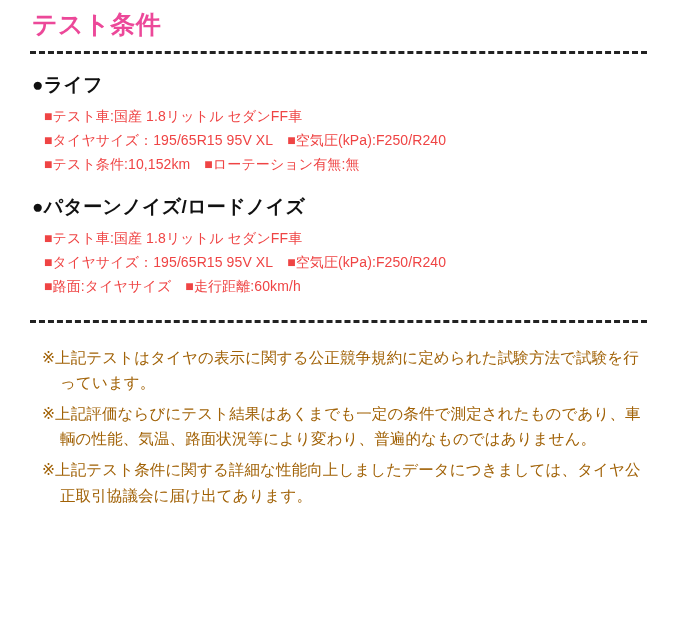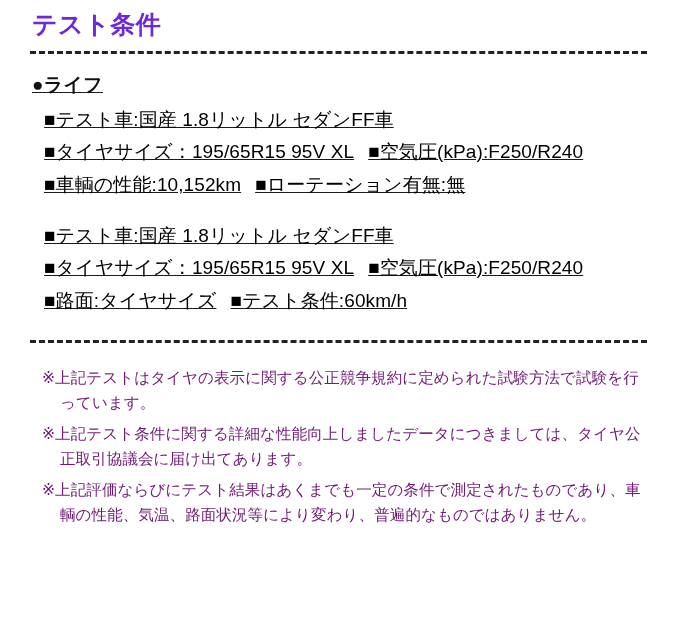--- a/index.html
+++ b/index.html
@@ -20,66 +20,65 @@
     height: 622px;
     box-sizing: border-box;
     padding: 0 30px;
   }
   .page-title {
     font-size: 25px;
     font-weight: bold;
     letter-spacing: 0.5px;
     margin: 8px 0 0 2px;
     line-height: 1.3;
-    color: #6d28d9;
+    color: #ec4899;
   }
   .dashed-rule {
     height: 0;
     border-top: 3px dashed #222222;
     margin: 10px 0 0 0;
   }
   .dashed-rule.second {
     margin-top: 22px;
   }
   .section {
     margin-top: 18px;
-    text-decoration: underline;
   }
   .section-heading {
     font-size: 19px;
     font-weight: bold;
     color: #111111;
     margin: 0 0 6px 2px;
     letter-spacing: 0.3px;
   }
   .spec-line {
-    font-size: 19px;
+    font-size: 14px;
     line-height: 1.72;
     margin-left: 14px;
-    color: #000000;
+    color: #ef4444;
     white-space: nowrap;
     letter-spacing: 0.1px;
   }
   .spec-line .seg {
     display: inline;
   }
   .spec-line .gap {
     display: inline-block;
     width: 14px;
   }
   .notes {
     margin-top: 22px;
   }
   .note {
     font-size: 15.5px;
     line-height: 1.62;
     margin: 0 0 6px 12px;
     padding-left: 18px;
     text-indent: -18px;
-    color: #701a75;
+    color: #a16207;
     max-width: 610px;
     letter-spacing: 0.1px;
   }
 </style>
 </head>
 <body>
 
 <div class="page">
 
   <h1 class="page-title">テスト条件</h1>
@@ -92,40 +91,41 @@
     <div class="spec-line">
       <span class="seg">■テスト車:国産 1.8リットル セダンFF車</span>
     </div>
 
     <div class="spec-line">
       <span class="seg">■タイヤサイズ：195/65R15 95V XL</span><span class="gap"></span><span class="seg">■空気圧(kPa):F250/R240</span>
     </div>
 
 
     <div class="spec-line">
-      <span class="seg">■車輌の性能:10,152km</span><span class="gap"></span><span class="seg">■ローテーション有無:無</span>
+      <span class="seg">■テスト条件:10,152km</span><span class="gap"></span><span class="seg">■ローテーション有無:無</span>
     </div>
   </div>
 
   <div class="section">
+    <div class="section-heading">●パターンノイズ/ロードノイズ</div>
 
     <div class="spec-line">
       <span class="seg">■テスト車:国産 1.8リットル セダンFF車</span>
     </div>
 
     <div class="spec-line">
       <span class="seg">■タイヤサイズ：195/65R15 95V XL</span><span class="gap"></span><span class="seg">■空気圧(kPa):F250/R240</span>
     </div>
 
     <div class="spec-line">
-      <span class="seg">■路面:タイヤサイズ</span><span class="gap"></span><span class="seg">■テスト条件:60km/h</span>
+      <span class="seg">■路面:タイヤサイズ</span><span class="gap"></span><span class="seg">■走行距離:60km/h</span>
     </div>
   </div>
 
   <div class="dashed-rule second"></div>
 
   <div class="notes">
     <p class="note">※上記テストはタイヤの表示に関する公正競争規約に定められた試験方法で試験を行っています。</p>
+    <p class="note">※上記評価ならびにテスト結果はあくまでも一定の条件で測定されたものであり、車輌の性能、気温、路面状況等により変わり、普遍的なものではありません。</p>
     <p class="note">※上記テスト条件に関する詳細な性能向上しましたデータにつきましては、タイヤ公正取引協議会に届け出てあります。</p>
-    <p class="note">※上記評価ならびにテスト結果はあくまでも一定の条件で測定されたものであり、車輌の性能、気温、路面状況等により変わり、普遍的なものではありません。</p>
   </div>
 
 </div>
 
 </body></html>

